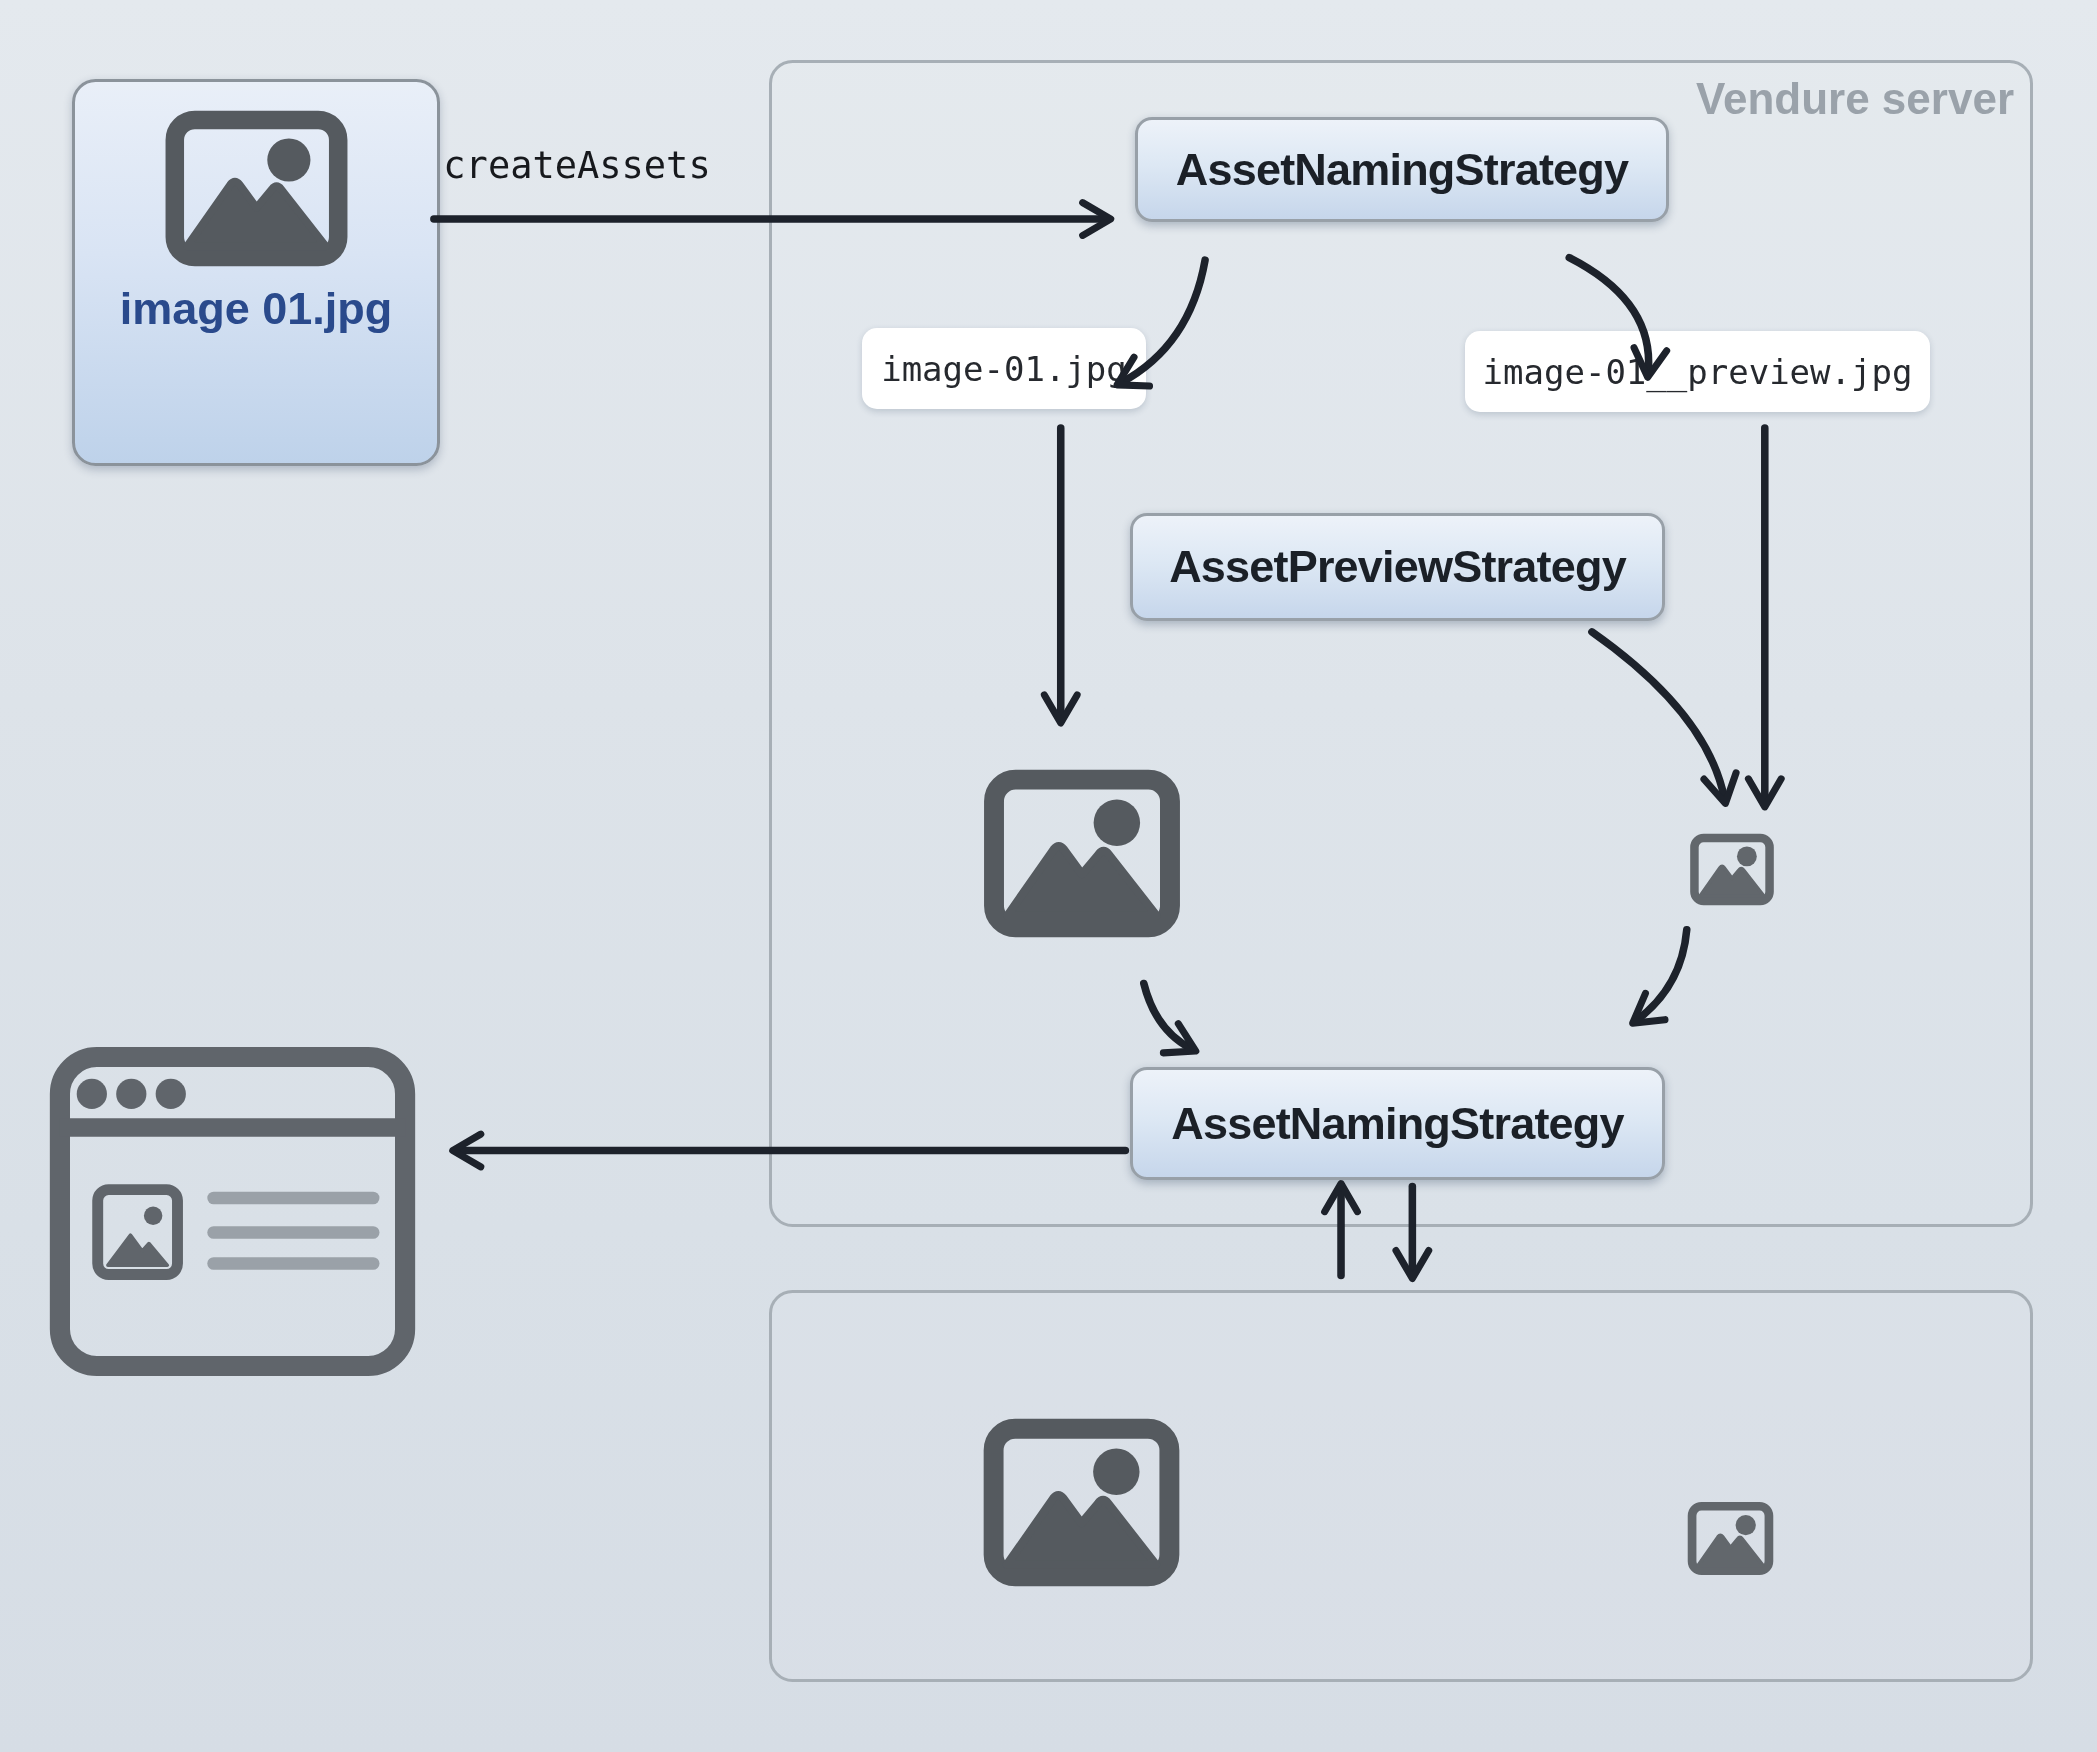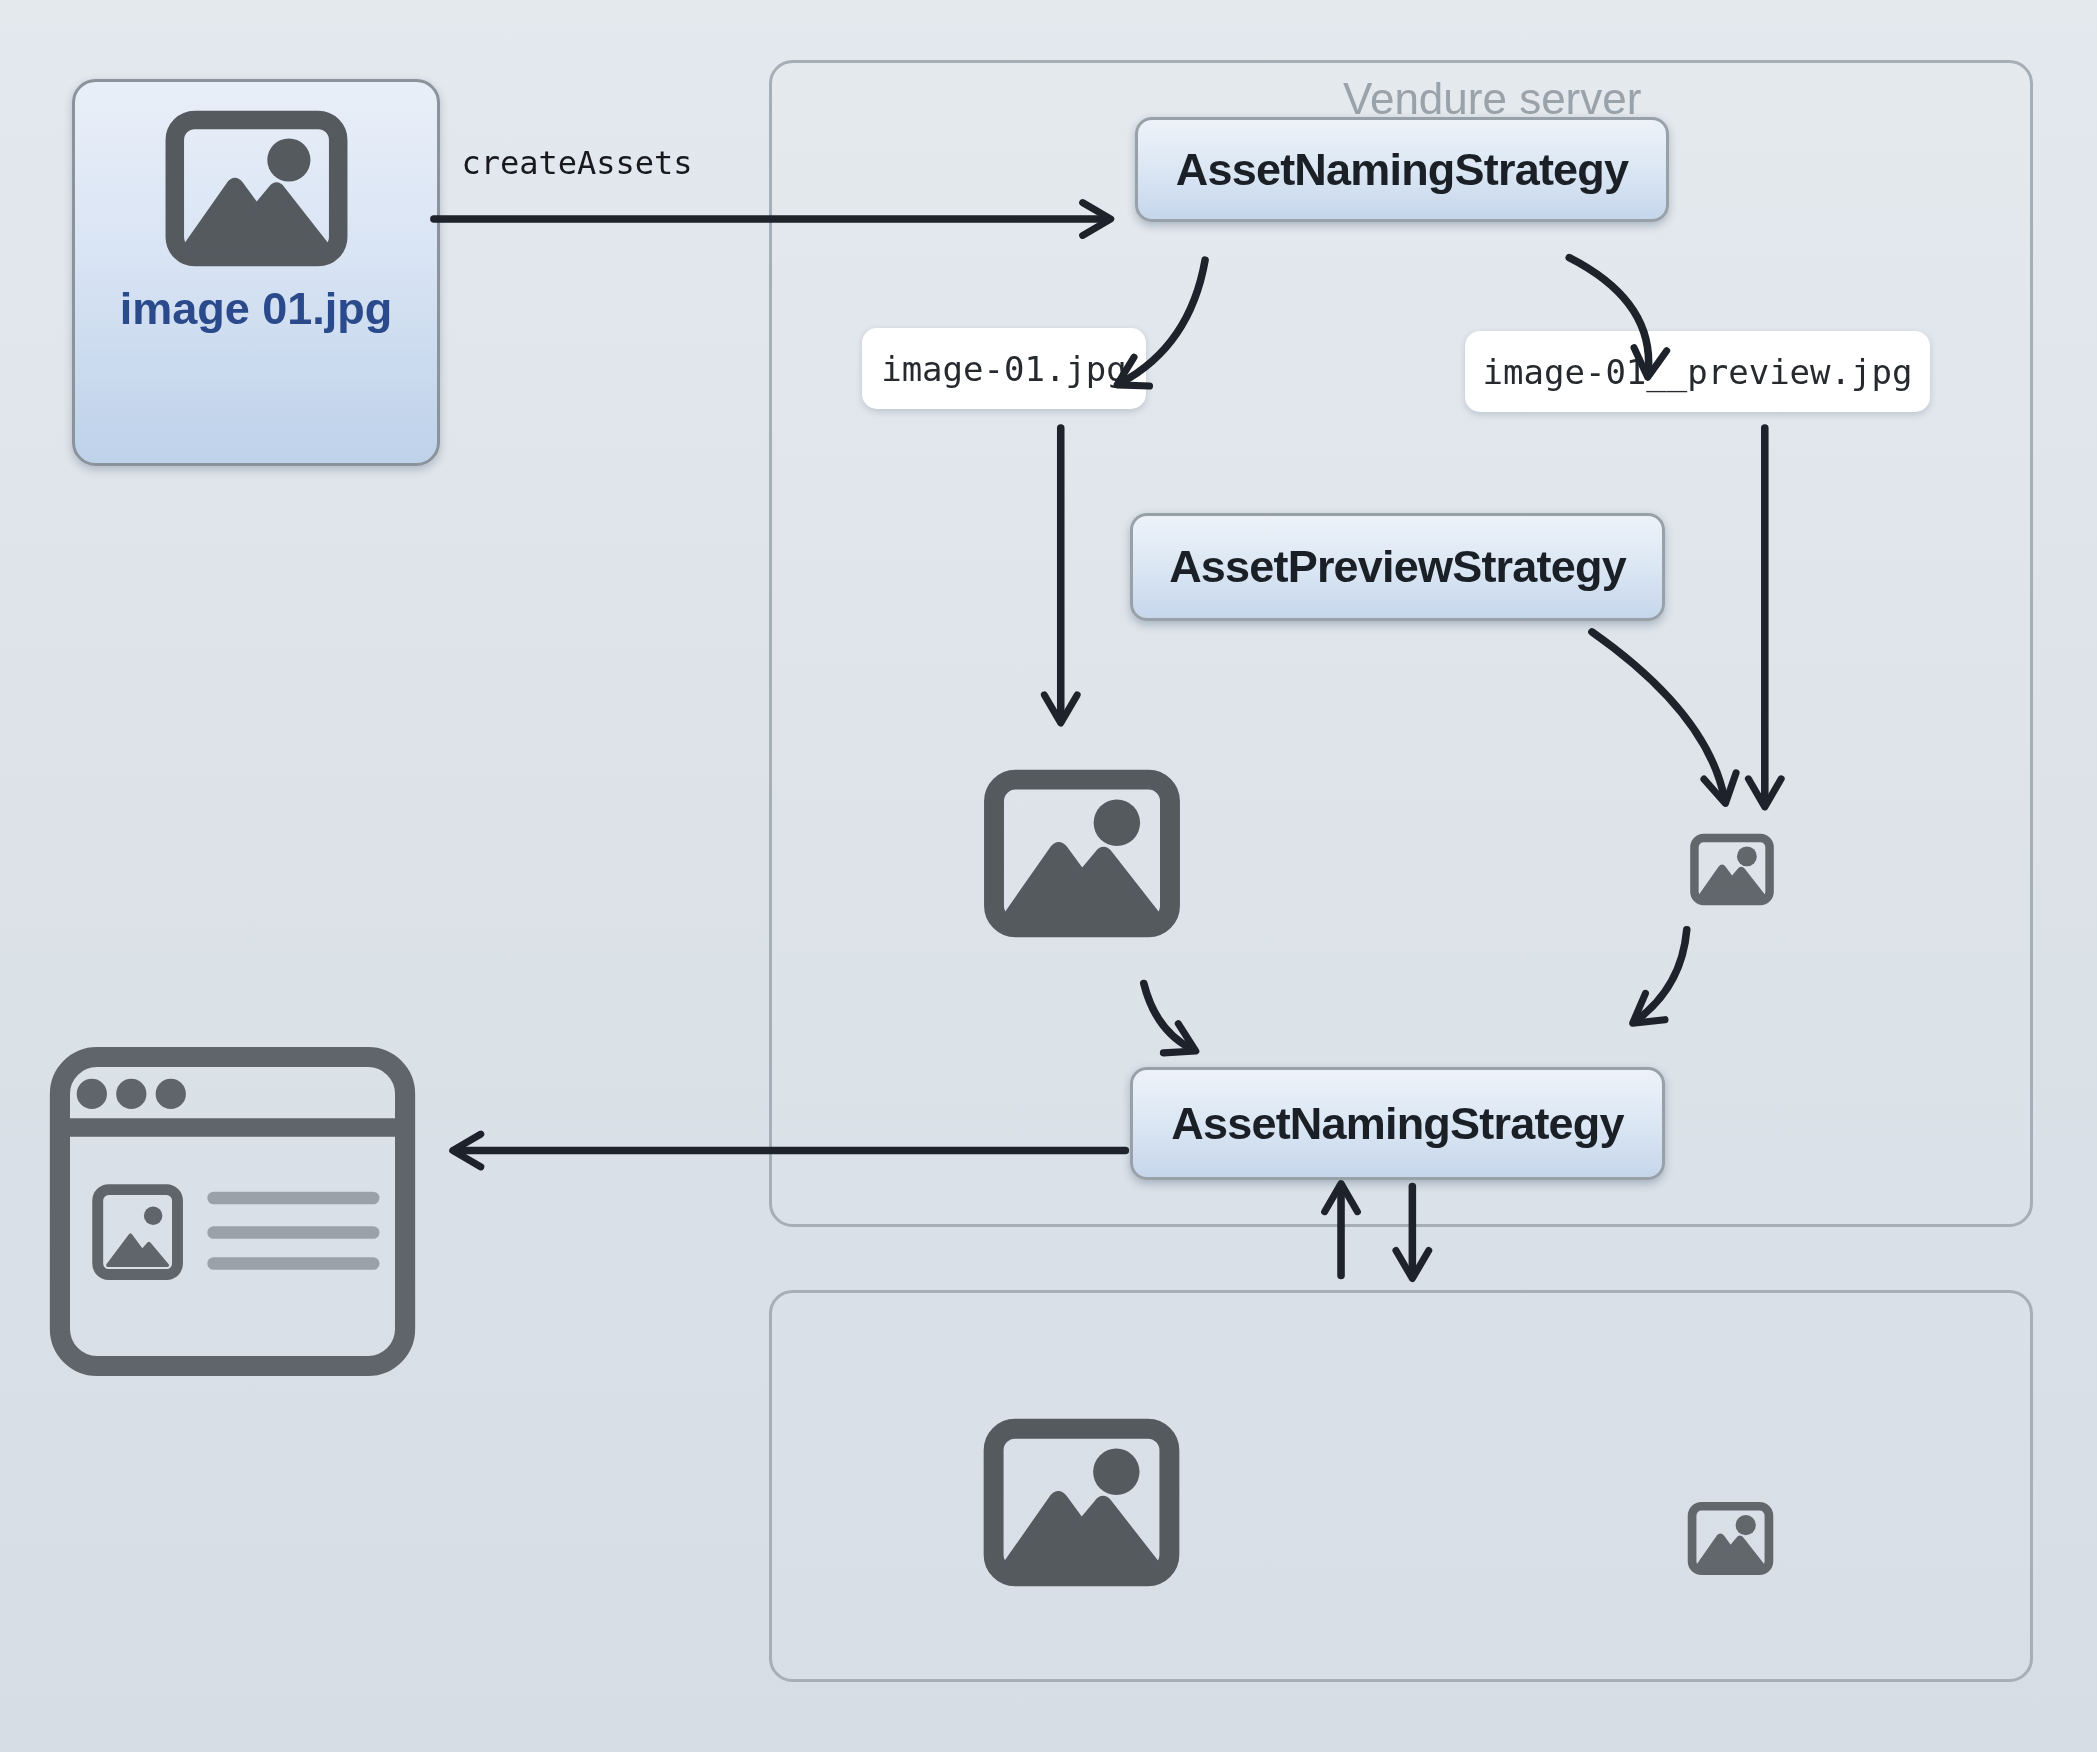--- a/index.html
+++ b/index.html
@@ -14,22 +14,22 @@
   
   .region{
     position:absolute;
     border:3.4px solid #a7afb6;
     border-radius:23.5px;
     background:rgba(255,255,255,0.05);
   }
   .region-title{
     position:absolute;
     color:#9aa2aa;
-    font-weight:normal;
-    text-align:left;
+    font-weight:bold;
+    text-align:right;
   }
   
   .pill{
     position:absolute;
     border:3.4px solid #98a0a8;
     border-radius:17px;
     background:linear-gradient(180deg,#edf2f9 0%,#dde8f4 45%,#c6d6eb 100%);
     box-shadow:0 3.4px 8.4px rgba(40,60,90,0.28);
     display:flex;align-items:center;justify-content:center;
     color:#1b2027;
@@ -60,21 +60,21 @@
   }
   .upload-card .file-label{
     color:#2a4a8c;
     font-weight:bold;
     font-size:45px;
     margin-top:15px;
   }
   .code-label{
     position:absolute;
     font-family:"DejaVu Sans Mono",monospace;
-    font-size:32px;
+    font-size:37px;
     color:#17191d;
     transform:translateX(-50%);
     white-space:nowrap;
   }
   svg.layer{position:absolute;left:0;top:0;}
   .icon-gray{color:#555a5f;}
   .icon-gray-sm{color:#62676c;}
 </style>
 </head>
 <body>

